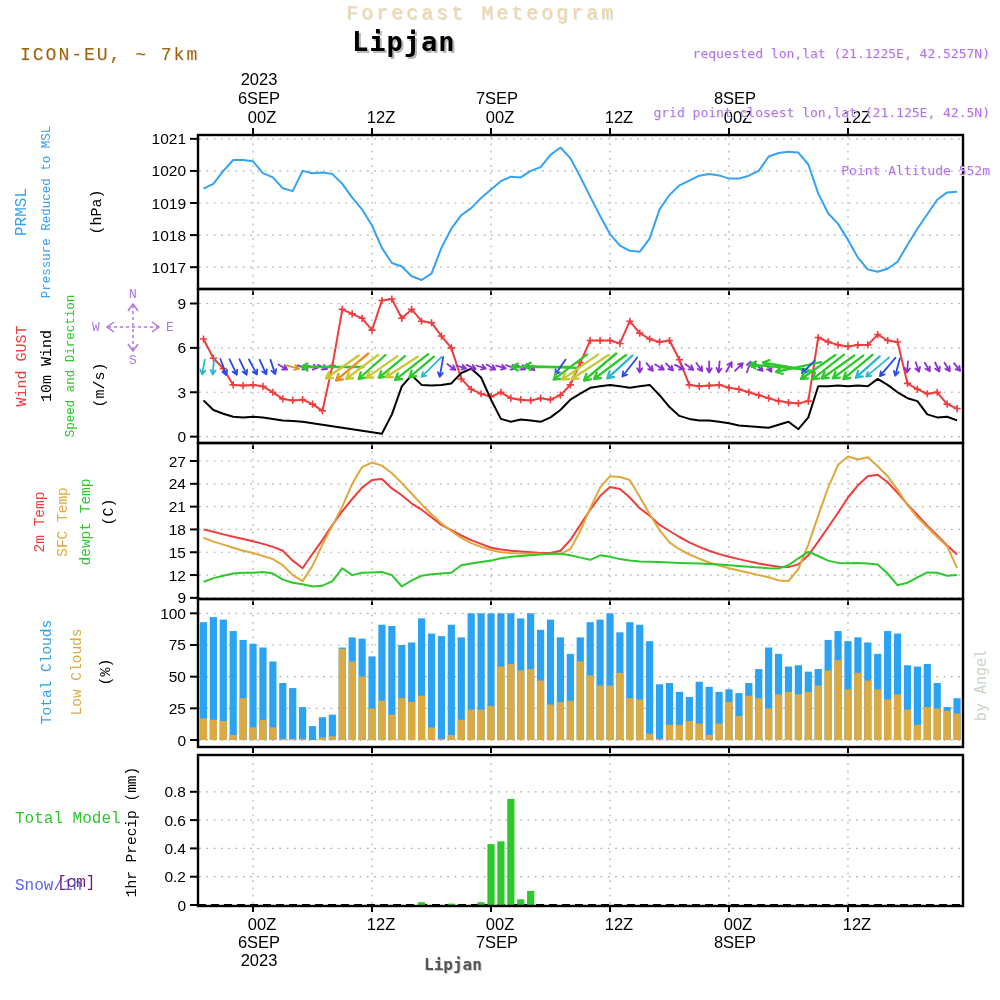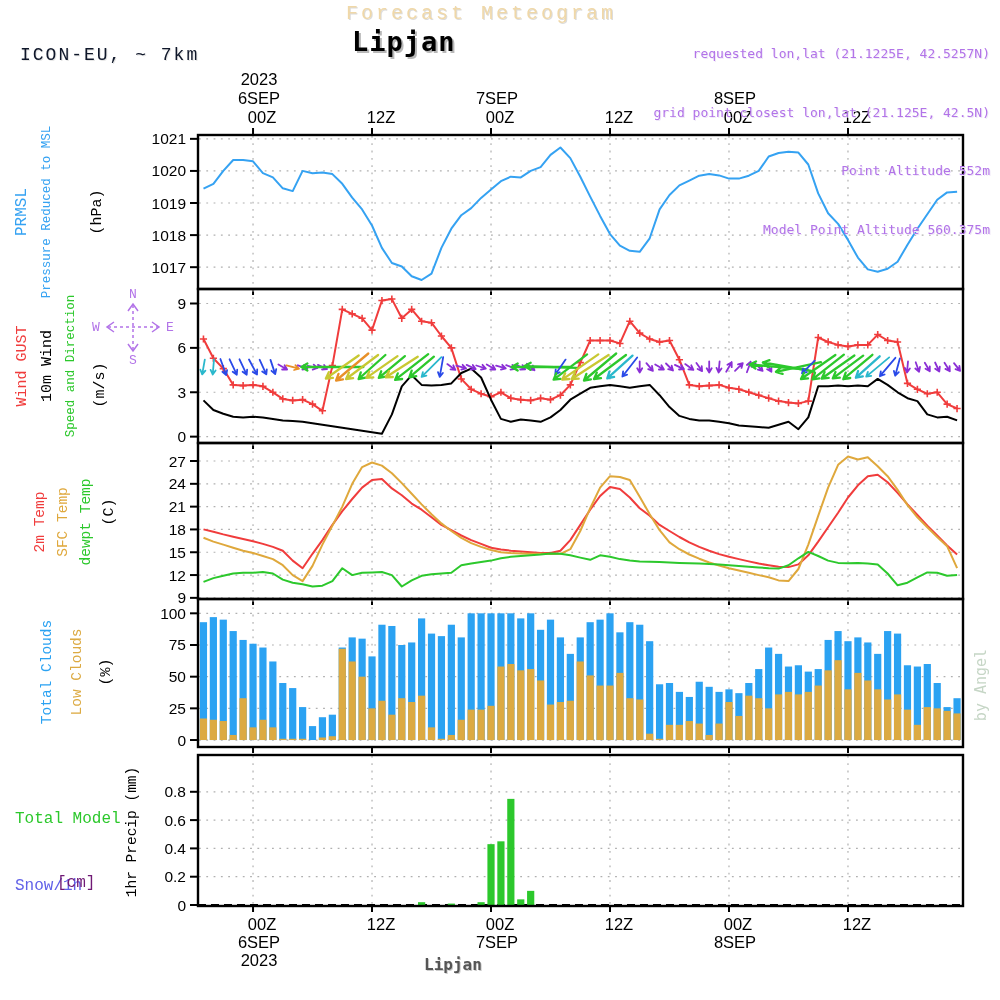--- a/index.html
+++ b/index.html
@@ -5,21 +5,21 @@
   html,body{margin:0;padding:0;background:#fff;}
   .canvas{position:relative;width:1000px;height:1000px;background:#fff;overflow:hidden;
           font-family:"Liberation Sans",sans-serif;}
   .abs{position:absolute;white-space:pre;}
   .vlabel{position:absolute;transform:translate(-50%,-50%) rotate(-90deg);
           white-space:pre;font-family:"Liberation Mono",monospace;}
   #forecast-title{left:330px;top:2px;font-size:20px;letter-spacing:3px;color:#f0d8a8;
                   text-shadow:1px 1px 0 #dcdcdc;font-family:"Liberation Mono",monospace;margin-left:16px;}
   #station-title{left:352px;top:26px;font-size:27px;font-weight:bold;letter-spacing:1px;color:#000;
                  text-shadow:2px 2px 0 #b8b8b8;font-family:"DejaVu Sans Mono",monospace;}
-  #model-label{left:20px;top:45px;font-size:18px;letter-spacing:2px;color:#0f172a;
+  #model-label{left:20px;top:45px;font-size:18px;letter-spacing:2px;color:#a16207;
                text-shadow:1px 1px 0 #e6e6e6;font-family:"Liberation Mono",monospace;}
   #meta-block{right:10px;top:5px;text-align:right;font-family:"DejaVu Sans Mono",monospace;
               font-size:13px;line-height:19.5px;color:#b273e8;text-shadow:1px 1px 0 #efe8f8;}
   #watermark{left:981px;top:685px;color:#c6d6c6;font-size:15px;
              font-family:"DejaVu Sans Mono",monospace;}
   #footer-station{left:424px;top:955px;font-size:16px;font-weight:bold;color:#555;
                   text-shadow:1px 1px 0 #cccccc;font-family:"DejaVu Sans Mono",monospace;}
   .plabel{position:absolute;font-family:"Liberation Mono",monospace;}
 </style>
 </head>
@@ -544,21 +544,20 @@
       </g>
     </svg>
 
   <div class="abs" id="forecast-title">Forecast Meteogram</div>
   <div class="abs" id="station-title">Lipjan</div>
   <div class="abs" id="model-label">ICON-EU, ~ 7km</div>
   <div class="abs" id="meta-block">
     <div>requested lon,lat (21.1225E, 42.5257N)</div>
     <div>grid point closest lon,lat (21.125E, 42.5N)</div>
     <div>Point Altitude 552m</div>
-    <div>Model Point Altitude 560.375m</div>
   </div>
 
   <div class="vlabel" style="left:22px;top:212px;font-size:16px;color:#35a2f2;">PRMSL</div>
   <div class="vlabel" style="left:47px;top:212px;font-size:12.5px;color:#35a2f2;">Pressure Reduced to MSL</div>
   <div class="vlabel" style="left:97px;top:212px;font-size:15px;color:#000;">(hPa)</div>
 
   <div class="vlabel" style="left:22px;top:366px;font-size:15px;color:#f03c3c;">Wind GUST</div>
   <div class="vlabel" style="left:47px;top:366px;font-size:15px;color:#000;">10m Wind</div>
   <div class="vlabel" style="left:71px;top:366px;font-size:12.5px;color:#2cc82c;">Speed and Direction</div>
   <div class="vlabel" style="left:100px;top:385px;font-size:15px;color:#000;">(m/s)</div>

